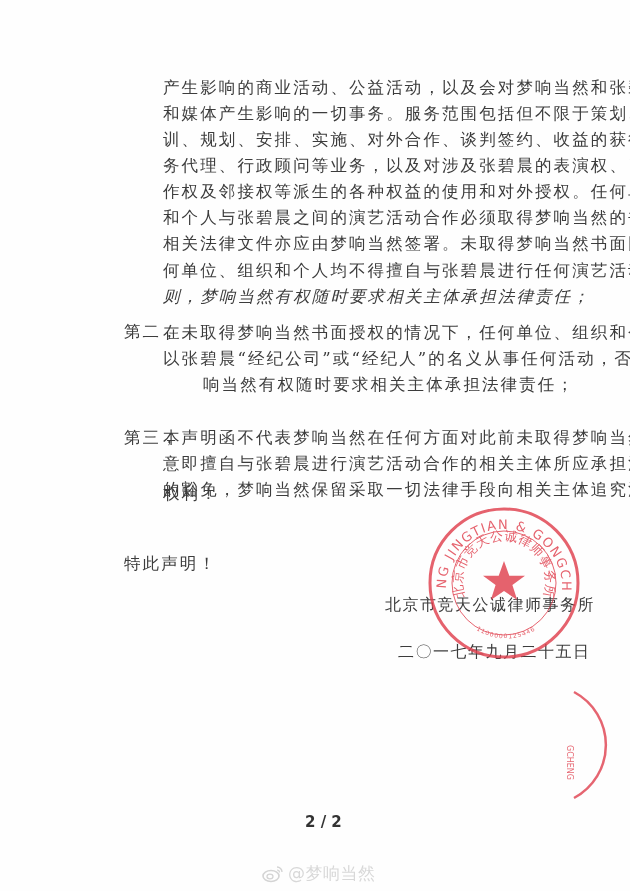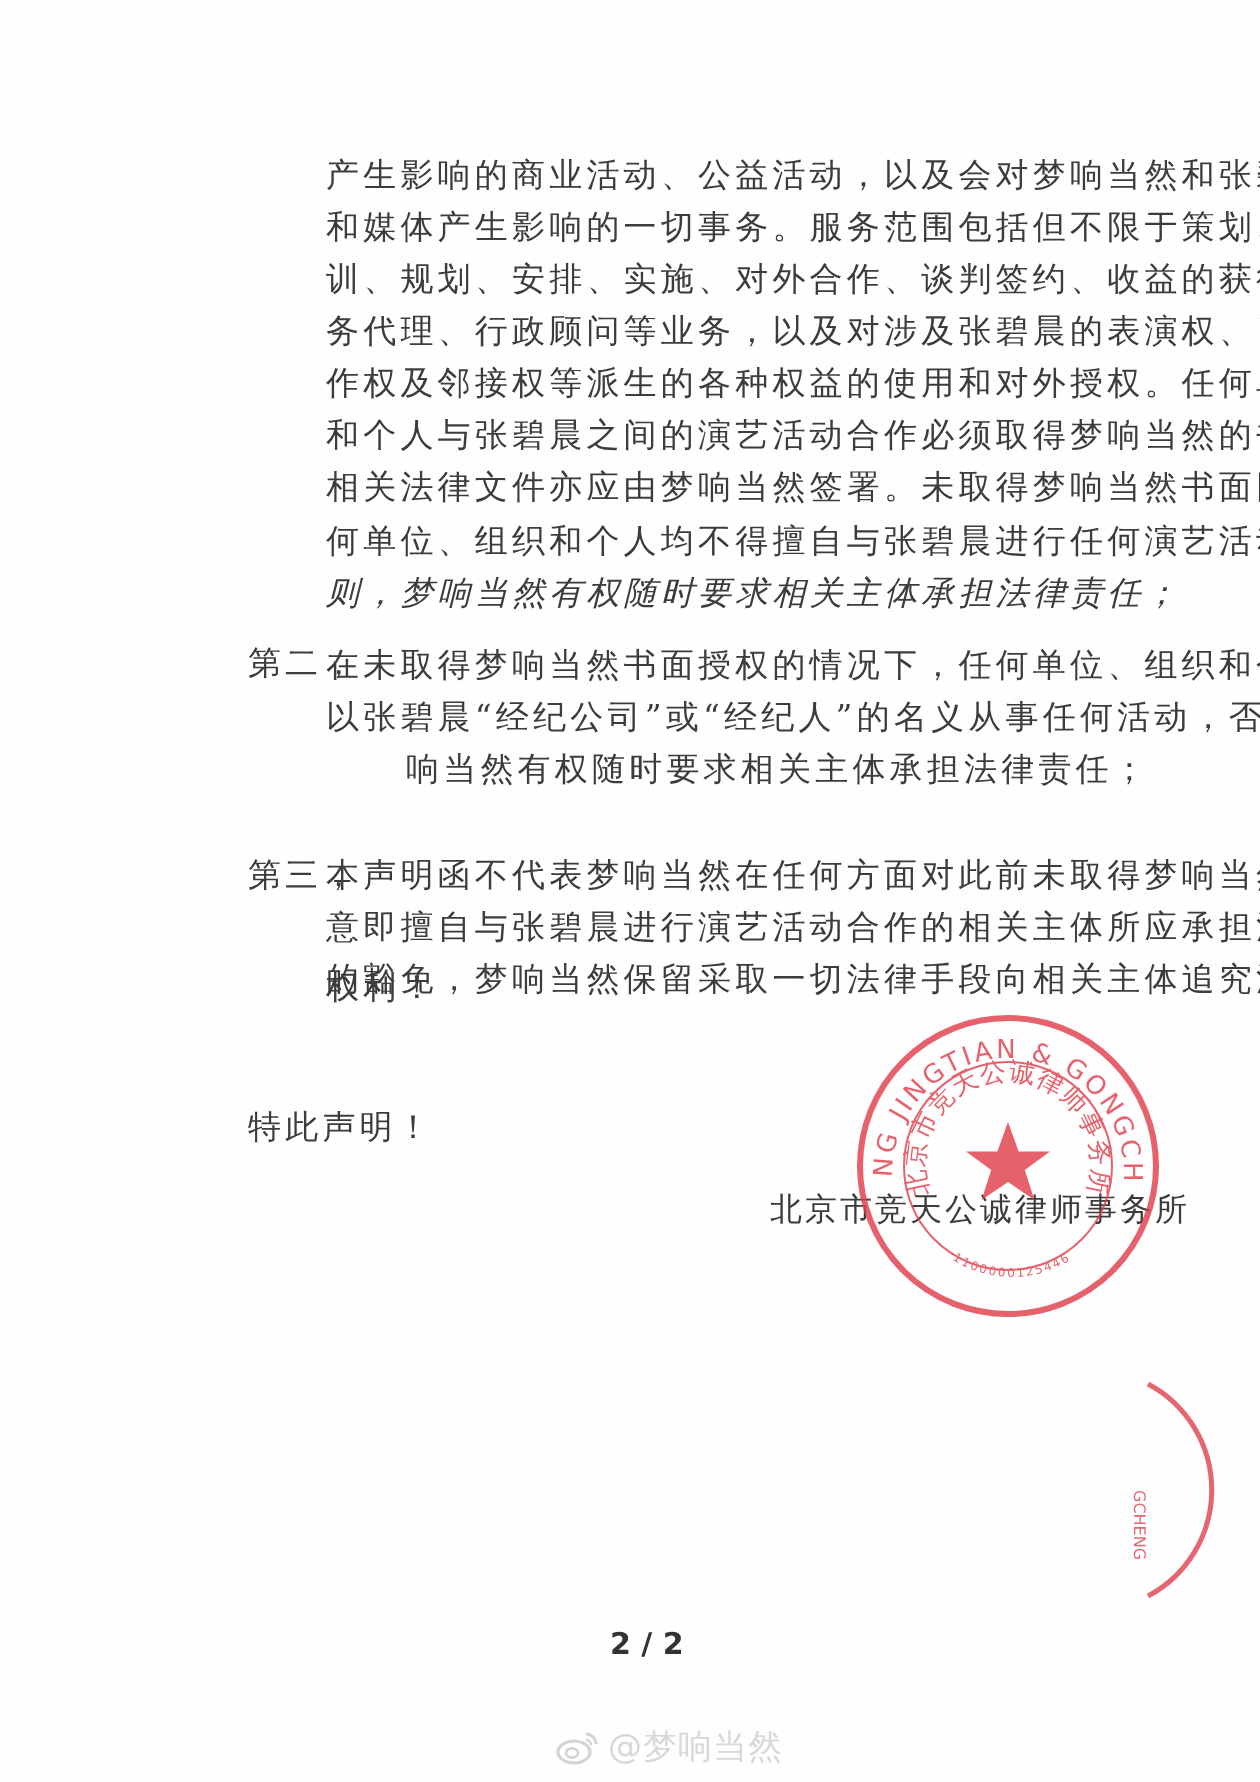--- a/index.html
+++ b/index.html
@@ -11,21 +11,21 @@
   .page { position: absolute; left: 0; top: 0; width: 630px; height: 891px; background: #fefefe; }
   .line {
     position: absolute; white-space: nowrap;
     font-size: 16.5px; line-height: 20px; letter-spacing: 2.1px;
     color: #3c3c3c;
   }
   .label { position: absolute; font-size: 16.5px; line-height: 20px; letter-spacing: 2px; color: #3c3c3c; }
   .sign { position: absolute; font-size: 16px; line-height: 20px; letter-spacing: 1.5px; color: #3c3c3c; white-space: nowrap; }
   .pagenum { position: absolute; left: 305px; top: 813px; font-size: 15px; font-weight: bold; color: #333; font-family: "DejaVu Sans", sans-serif; }
   .watermark {
-    position: absolute; left: 278px; top: 862px; font-size: 17px; color: #d8d8d8;
+    position: absolute; left: 262px; top: 862px; font-size: 17px; color: #d8d8d8;
     font-family: "DejaVu Sans", sans-serif; letter-spacing: 0.5px; white-space: nowrap;
     display: flex; align-items: center; gap: 4px;
   }
   .stamp { position: absolute; left: 424px; top: 503px; width: 160px; height: 160px; }
   .stamp2 { position: absolute; left: 560px; top: 690px; width: 70px; height: 110px; }
 </style>
 </head>
 <body>
 
 <div class="page">
@@ -53,20 +53,21 @@
     <div class="label" style="left:124px;top:428px;">第三，</div>
     <div class="line" style="left:163px;top:428px;">本声明函不代表梦响当然在任何方面对此前未取得梦响当然书面同</div>
     <div class="line" style="left:163px;top:454px;">意即擅自与张碧晨进行演艺活动合作的相关主体所应承担法律责任</div>
     <div class="line" style="left:163px;top:480px;">的豁免，梦响当然保留采取一切法律手段向相关主体追究法律责任的</div>
     <div class="line" style="left:163px;top:484px;">权利！</div>
   </div>
 
   <div class="line" style="left:124px;top:542px;margin-top:12px;">特此声明！</div>
 
   <div class="sign" style="left:385px;top:595px;">北京市竞天公诚律师事务所</div>
+  <div class="sign" style="left:398px;top:642px;">二〇一七年九月二十五日</div>
 
   <svg class="stamp" viewBox="0 0 160 160">
     <defs>
       <path id="arcTop" d="M 22 84 A 58 58 0 1 1 138 84" fill="none"></path>
       <path id="arcInner" d="M 40 92 A 42 42 0 1 1 120 92" fill="none"></path>
       <path id="arcBottom" d="M 40 116 A 55 55 0 0 0 124 116" fill="none"></path>
     </defs>
     <g opacity="0.82">
       <circle cx="80" cy="80" r="74" fill="none" stroke="#e0404e" stroke-width="3"></circle>
       <circle cx="80" cy="80" r="52" fill="none" stroke="#e0404e" stroke-width="1"></circle>

